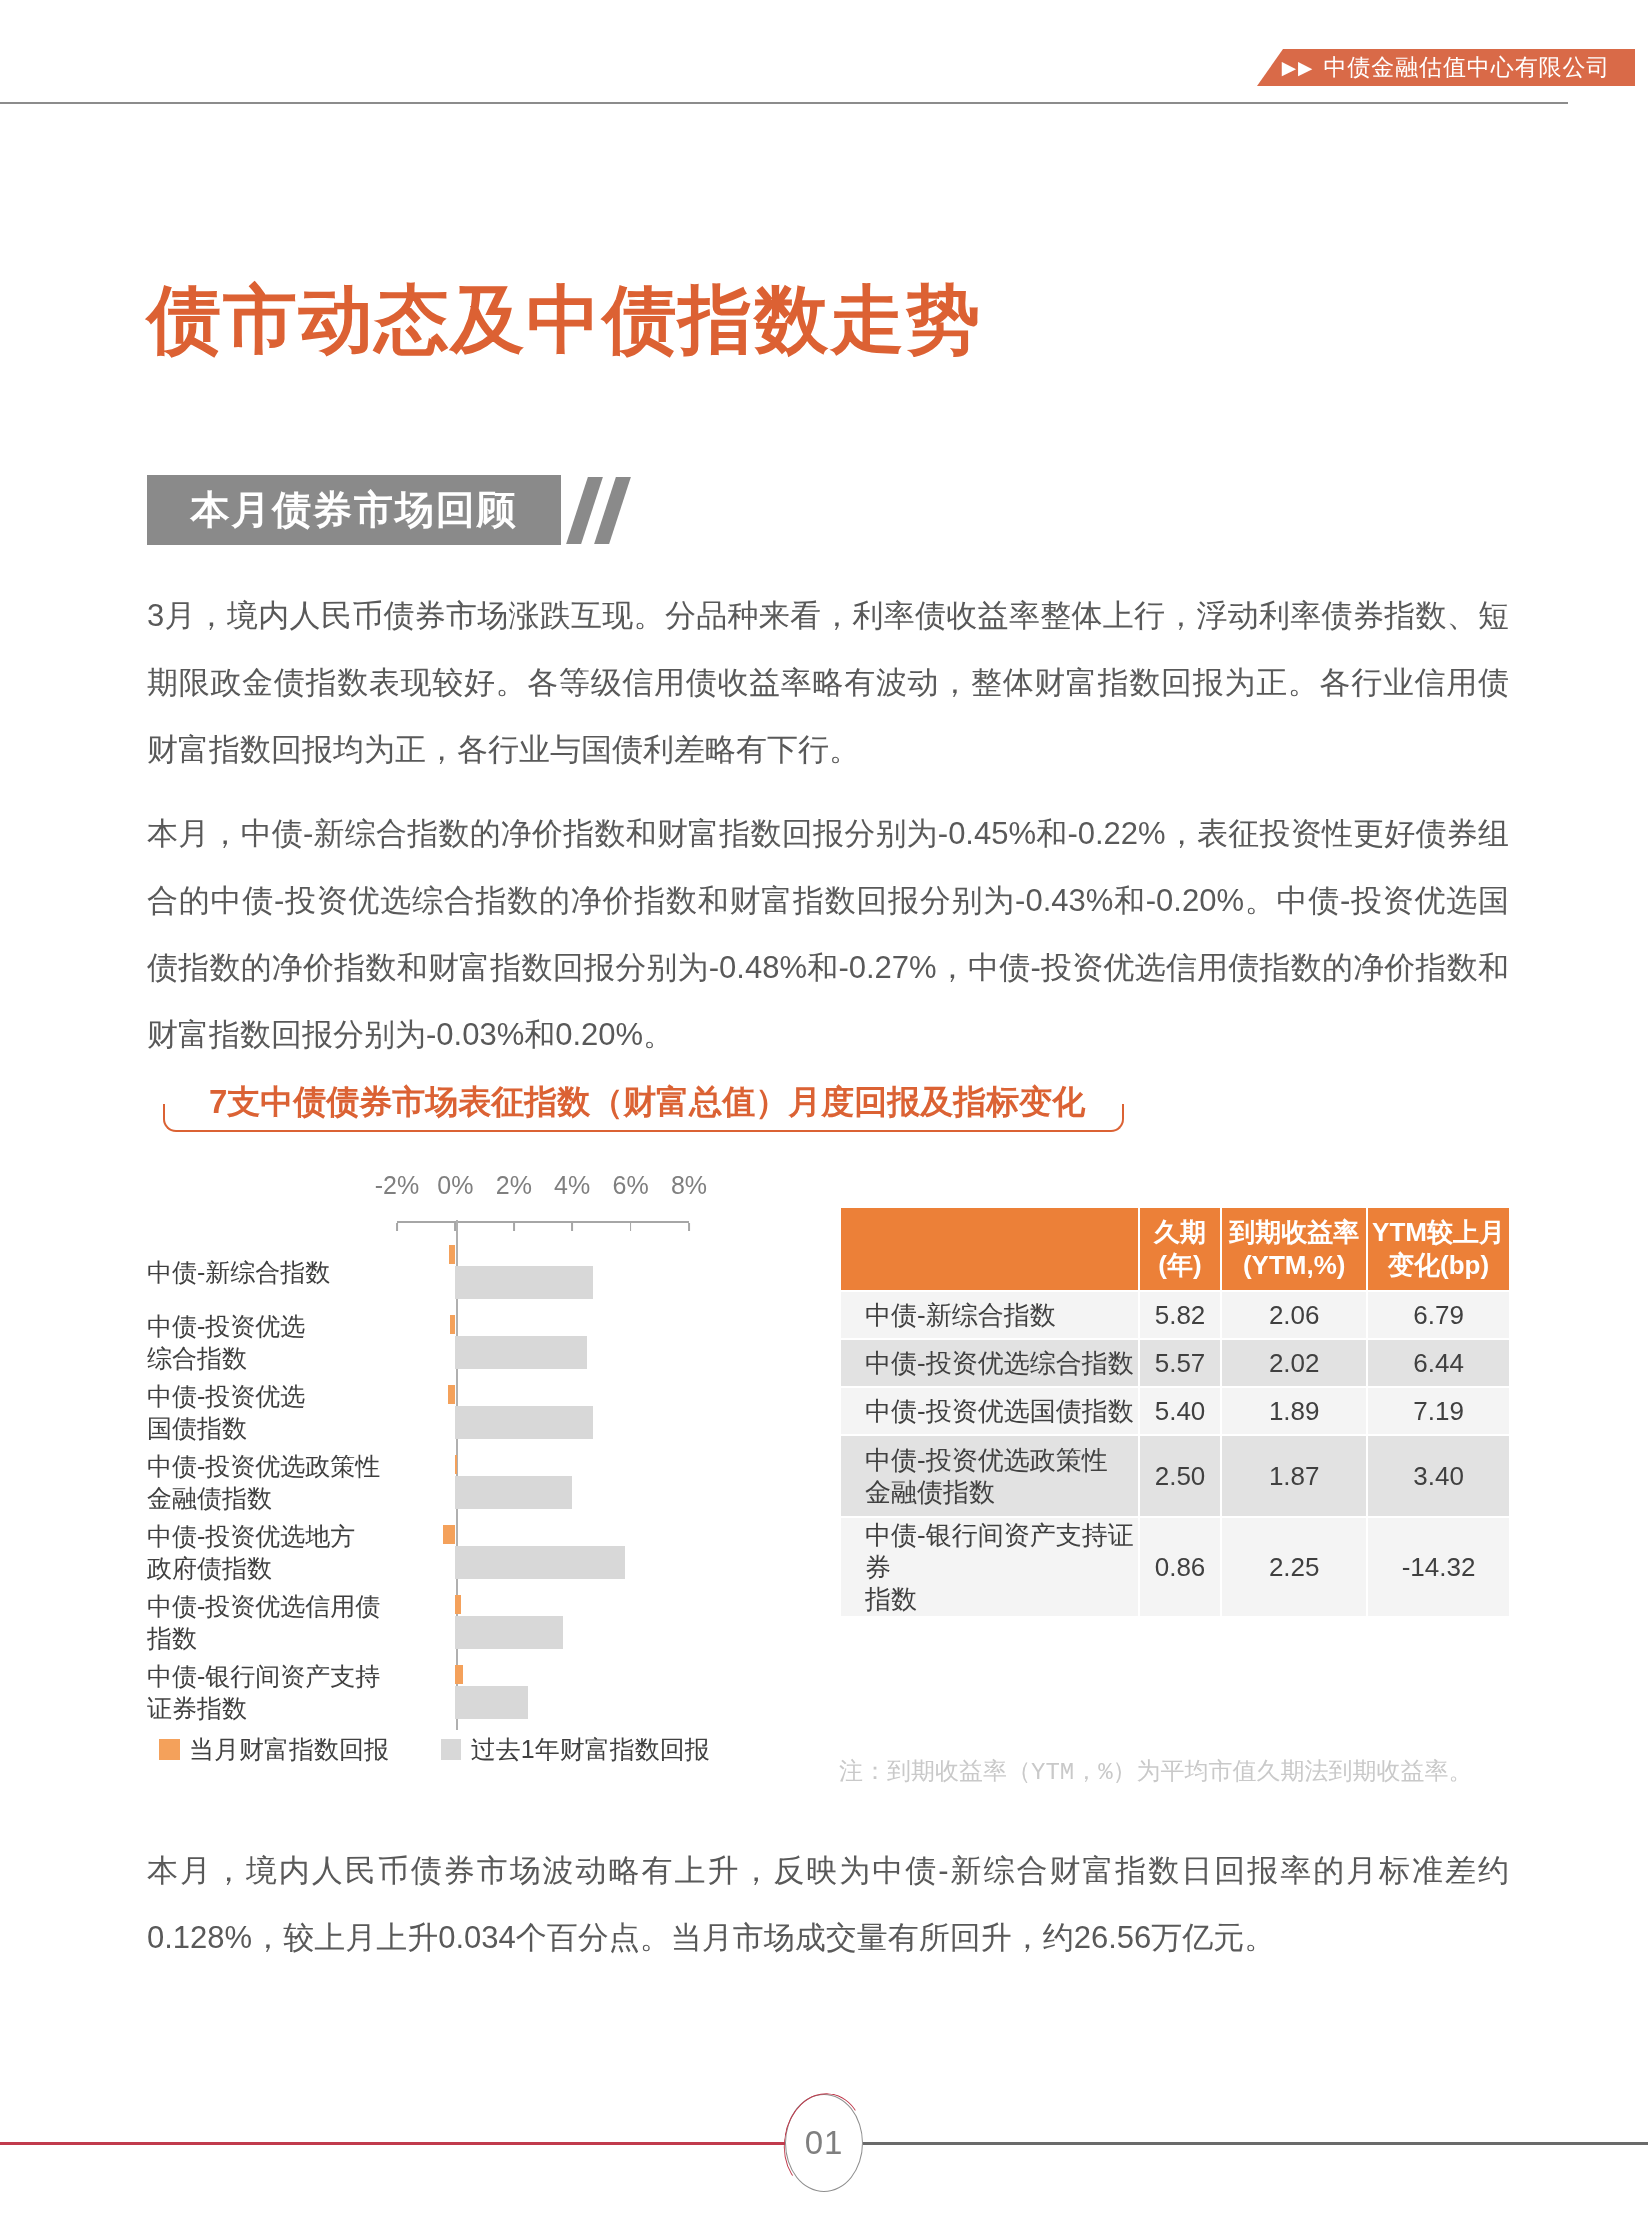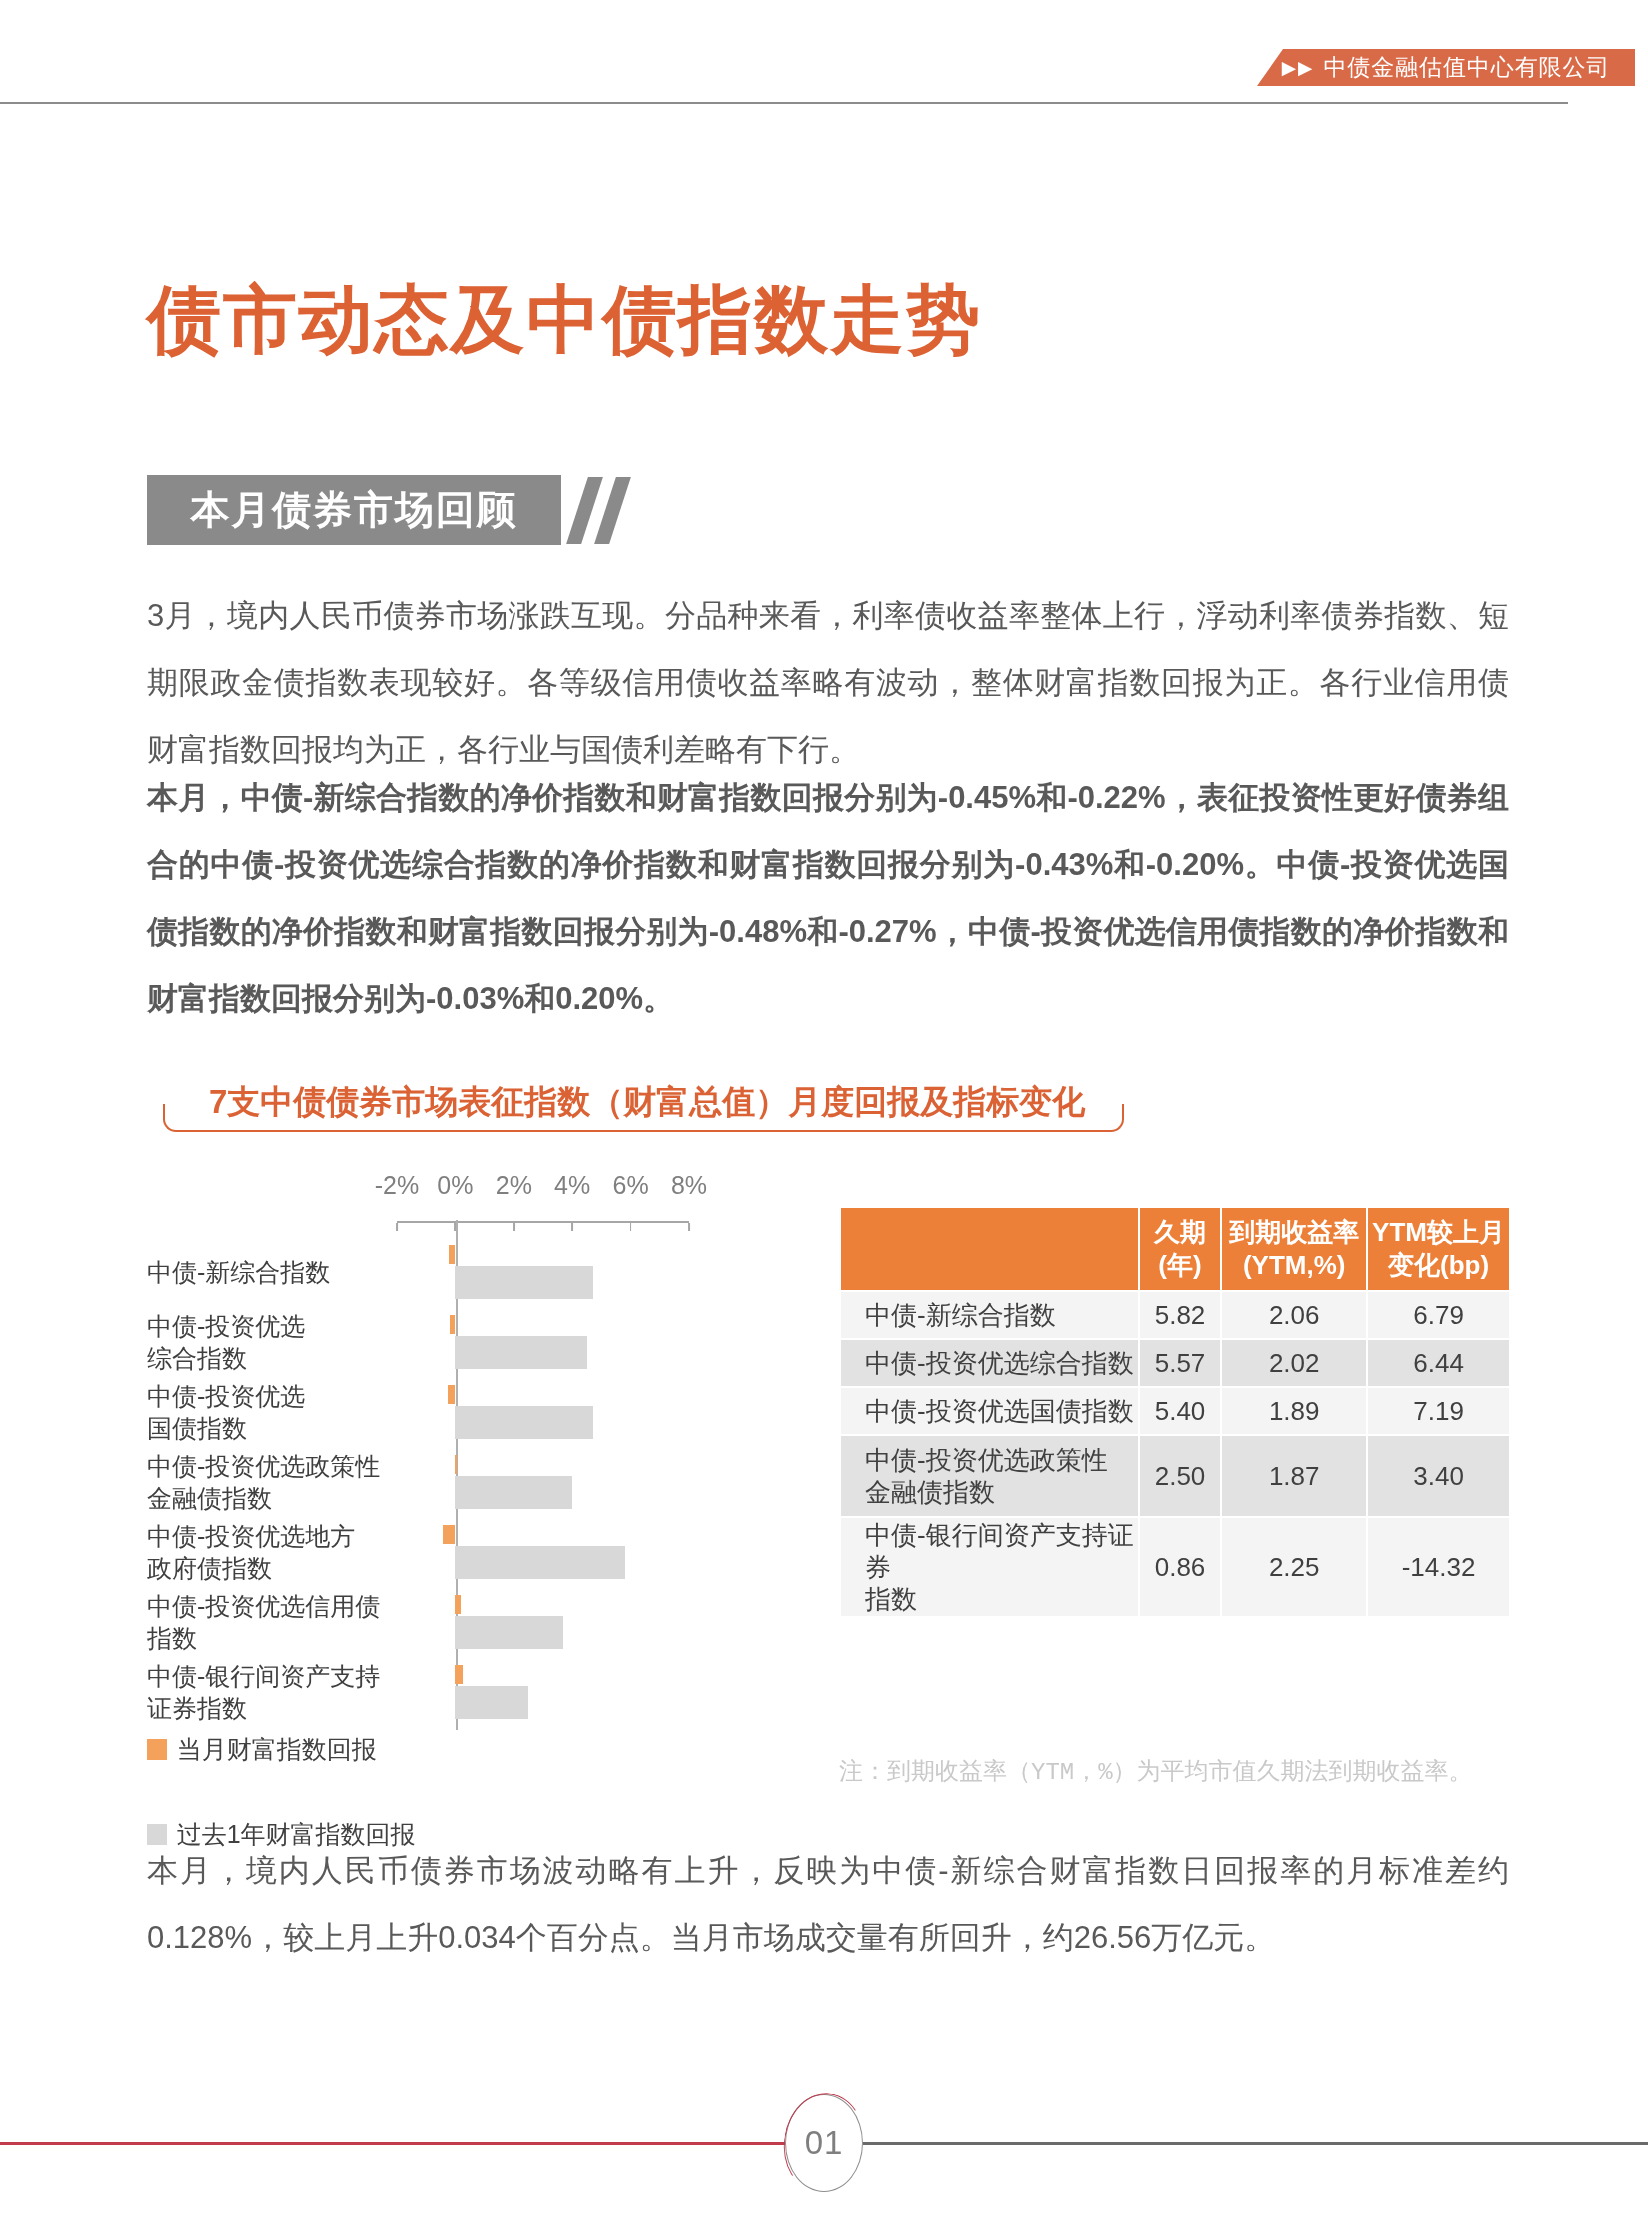--- a/index.html
+++ b/index.html
@@ -17,21 +17,21 @@
   .page-title{position:absolute;top:271px;left:147px;font-size:74px;font-weight:900;color:#DC6133;letter-spacing:1.9px;}
 
   
   .sec-box{position:absolute;top:475px;left:147px;width:414px;height:70px;background:#8A8A8A;
     display:flex;align-items:center;justify-content:center;color:#fff;font-size:39px;font-weight:bold;letter-spacing:1.9px;}
   .slash{position:absolute;top:477px;height:67px;width:15px;background:#8A8A8A;transform:skewX(-18deg);}
   .slash.s1{left:577px;} .slash.s2{left:605px;}
 
   
   .para{position:absolute;left:147px;width:1362px;font-size:31px;line-height:67px;color:#595959;text-align:justify;}
-  .para.p1{top:582px;} .para.p2{top:764px;font-weight:bold;} .para.p3{top:1837px;}
+  .para.p1{top:582px;} .para.p2{top:800px;} .para.p3{top:1837px;}
 
   
   .fig-bracket{position:absolute;top:1104px;left:163px;width:957px;height:26px;
     border-left:2.8px solid #DB6234;border-right:2.8px solid #DB6234;border-bottom:2.8px solid #DB6234;
     border-bottom-left-radius:13px;border-bottom-right-radius:13px;}
   .fig-title{position:absolute;top:1080px;left:198px;font-size:33px;font-weight:bold;color:#DB6234;background:#fff;padding:0 11px;}
 
   
   .chart{position:absolute;top:1165px;left:147px;width:575px;height:612px;}
   .axis-labels{position:absolute;top:5.6px;left:250px;width:292px;height:30px;}
@@ -40,21 +40,21 @@
   .axis-ticks{position:absolute;top:58px;left:250px;width:292px;height:8.3px;}
   .axis-tick{position:absolute;top:0;width:1.9px;height:8.3px;background:#a6a6a6;transform:translateX(-50%);}
   .chart-rows{position:absolute;top:72px;left:0;width:543px;}
   .zero-line{position:absolute;top:-16.7px;width:1.9px;background:#b0b0b0;z-index:0;}
   .chart-row{display:flex;height:70px;}
   .chart-label{width:239px;padding-right:11px;font-size:25px;line-height:32px;color:#3f3f3f;white-space:pre-line;display:flex;align-items:center;}
   .chart-plot{position:relative;width:292px;flex:none;}
   .bar{position:absolute;z-index:1;}
   .bar-month{top:8.3px;height:18.6px;background:#F4A15B;}
   .bar-year{top:29px;height:33px;background:#D8D8D8;}
-  .legend{position:absolute;top:568px;left:0;width:575px;display:flex;justify-content:center;gap:52px;flex-direction:column;}
+  .legend{position:absolute;top:568px;left:0;width:575px;display:flex;justify-content:center;gap:52px;}
   .legend-item{display:flex;align-items:center;gap:9.3px;font-size:25px;color:#404040;}
   .legend-swatch{width:20.4px;height:20.4px;display:inline-block;}
 
   
   .rates{position:absolute;top:1206px;left:839px;border-collapse:separate;border-spacing:2.8px;table-layout:fixed;width:672px;}
   .rates col.c-name{width:295px;} .rates col.c-dur{width:80px;} .rates col.c-ytm{width:143px;} .rates col.c-chg{width:140px;}
   .rates th{background:#EC8038;color:#fff;font-size:26px;font-weight:bold;line-height:33px;height:82px;white-space:pre-line;text-align:center;vertical-align:middle;padding:0 3.7px;}
   .rates td{font-size:26px;color:#404040;vertical-align:middle;}
   .rates td.td-name{text-align:left;padding-left:24px;white-space:pre-line;line-height:32px;}
   .rates td.td-num{text-align:center;}

